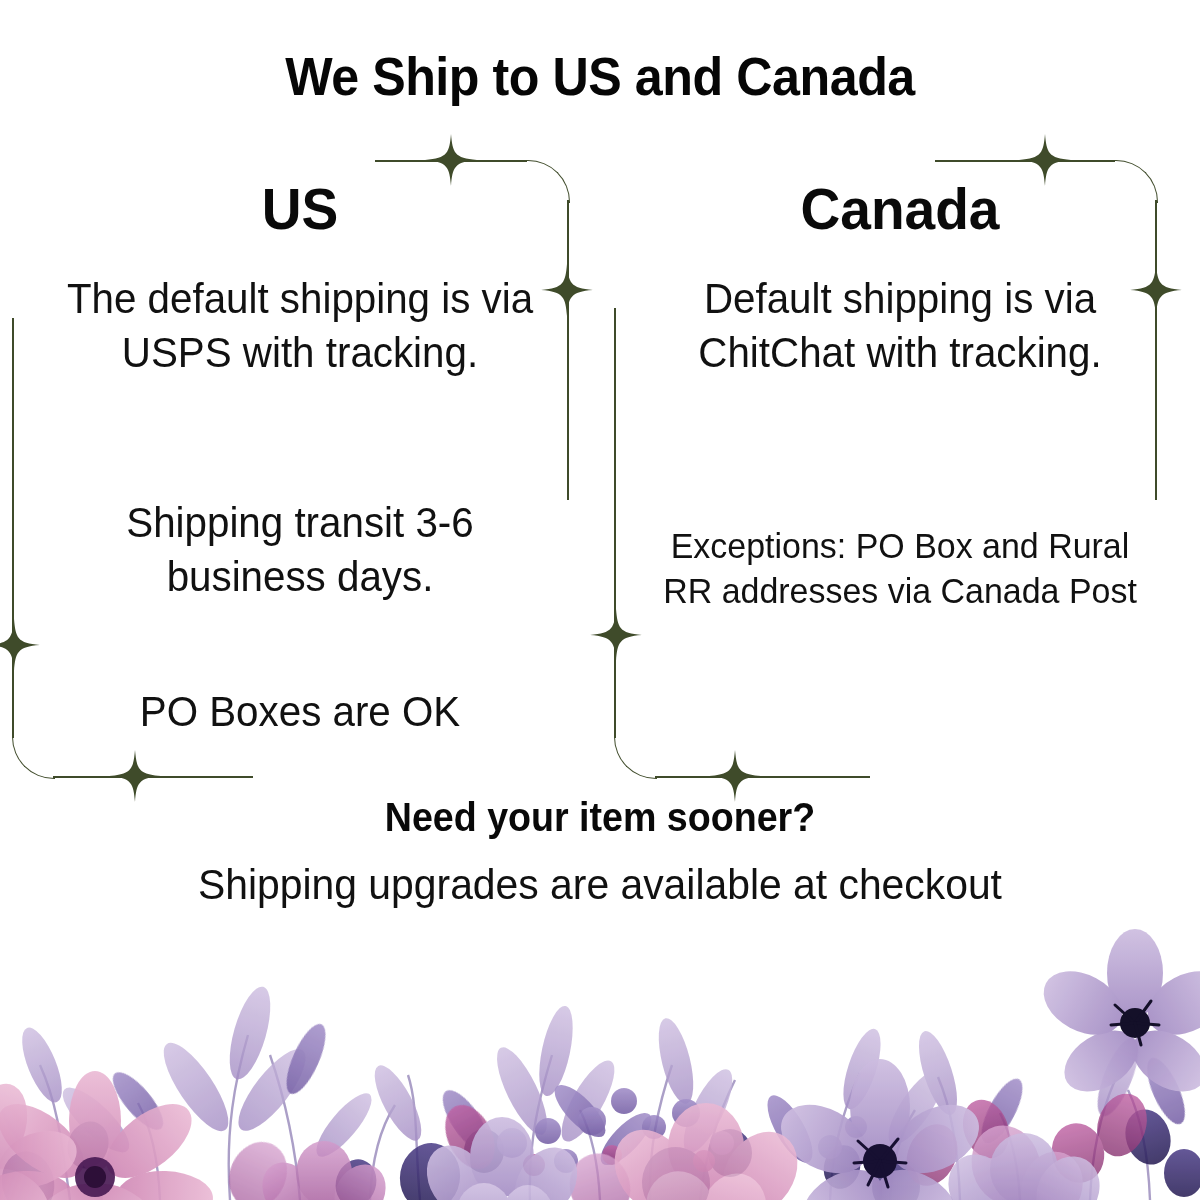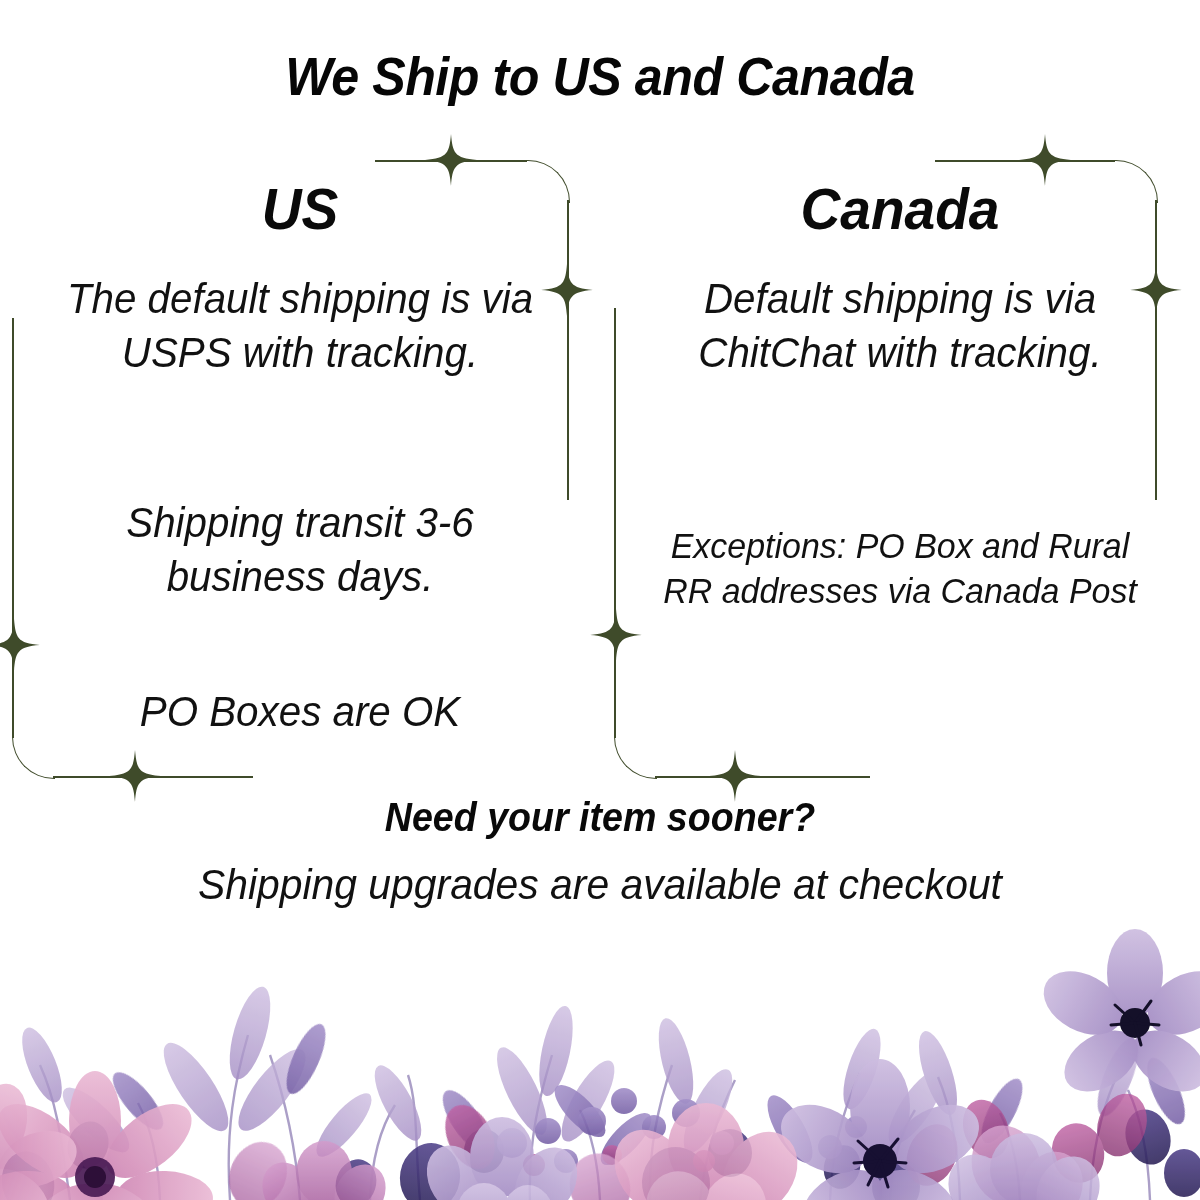--- a/index.html
+++ b/index.html
@@ -2,21 +2,21 @@
 <html><head>
 <meta charset="utf-8">
 <style>
   html,body{margin:0;padding:0;}
   body{
     width:1200px;height:1200px;
     background:#ffffff;
     font-family:"Liberation Sans","DejaVu Sans",sans-serif;
     overflow:hidden;position:relative;
   }
-  .page{position:absolute;inset:0;font-style:italic;}
+  .page{position:absolute;inset:0;}
 
   
   .title{
     position:absolute;left:0;top:45px;width:1200px;
     text-align:center;
     font-size:54px;font-weight:bold;color:#060606;
     letter-spacing:-0.5px;
     transform:scaleX(0.93);
   }
 

